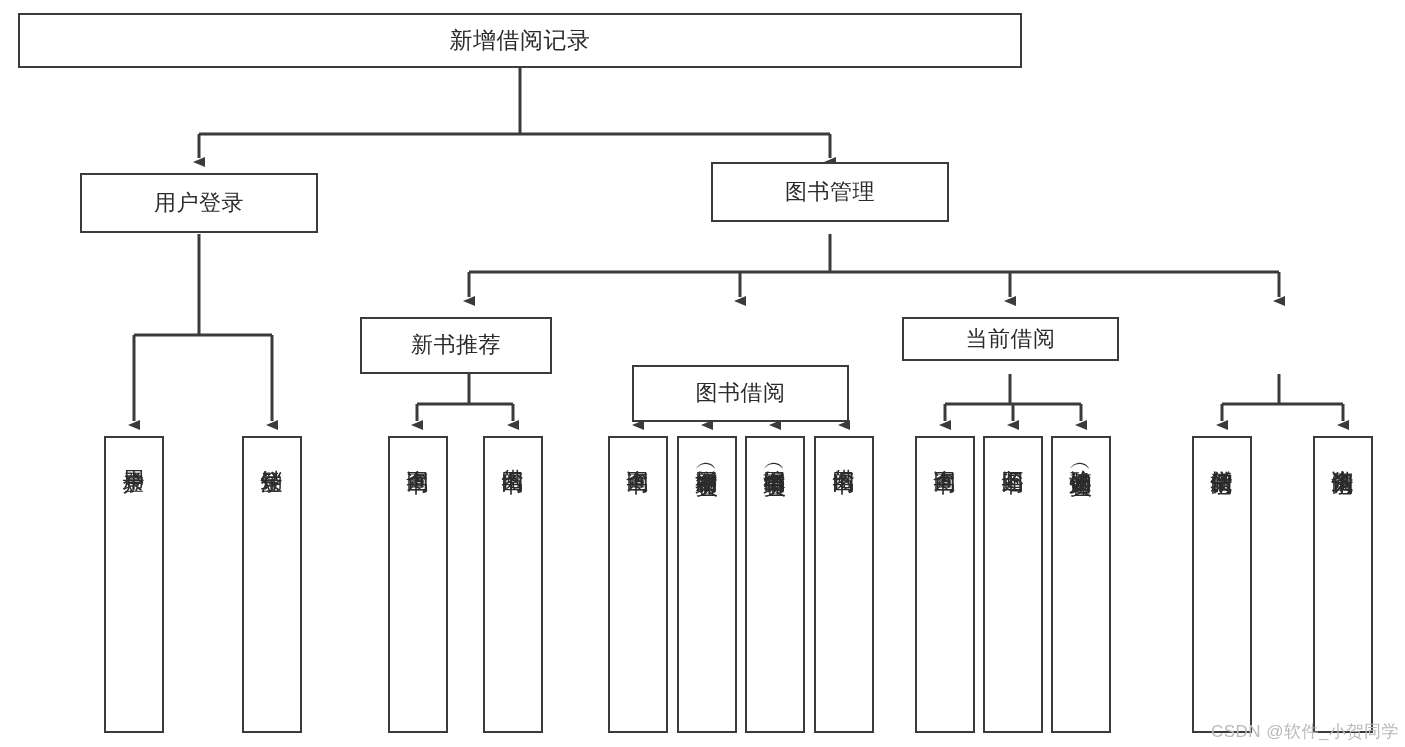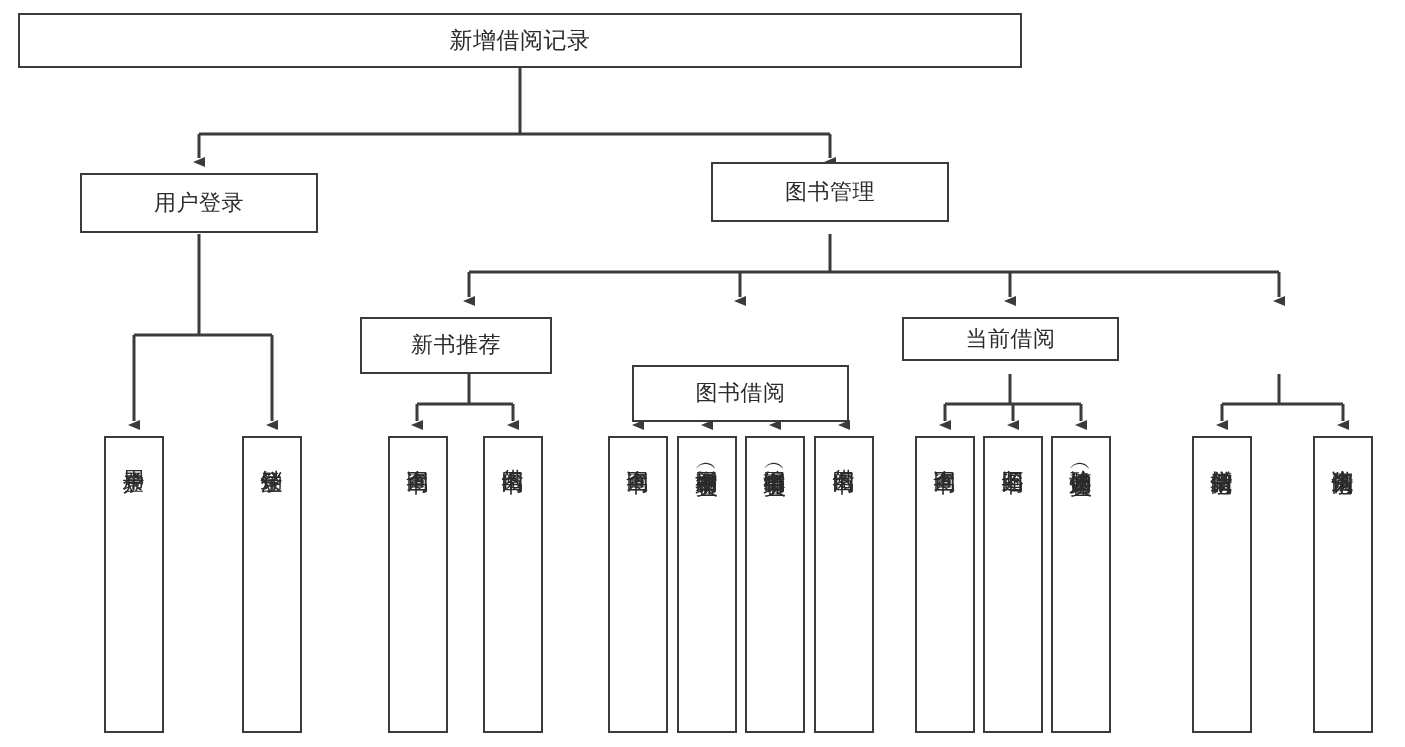--- a/index.html
+++ b/index.html
@@ -180,13 +180,14 @@
     <span class="vlabel">确认归还（管理员）</span>
   </div>
 
   <div class="node vert" style="left:1192px; top:436px; width:60px; height:297px;">
     <span class="vlabel">新增借阅记录</span>
   </div>
   <div class="node vert" style="left:1313px; top:436px; width:60px; height:297px;">
     <span class="vlabel">查询借阅记录</span>
   </div>
 
+  <div class="watermark">CSDN @软件_小贺同学</div>
 </div>
 
 </body></html>

